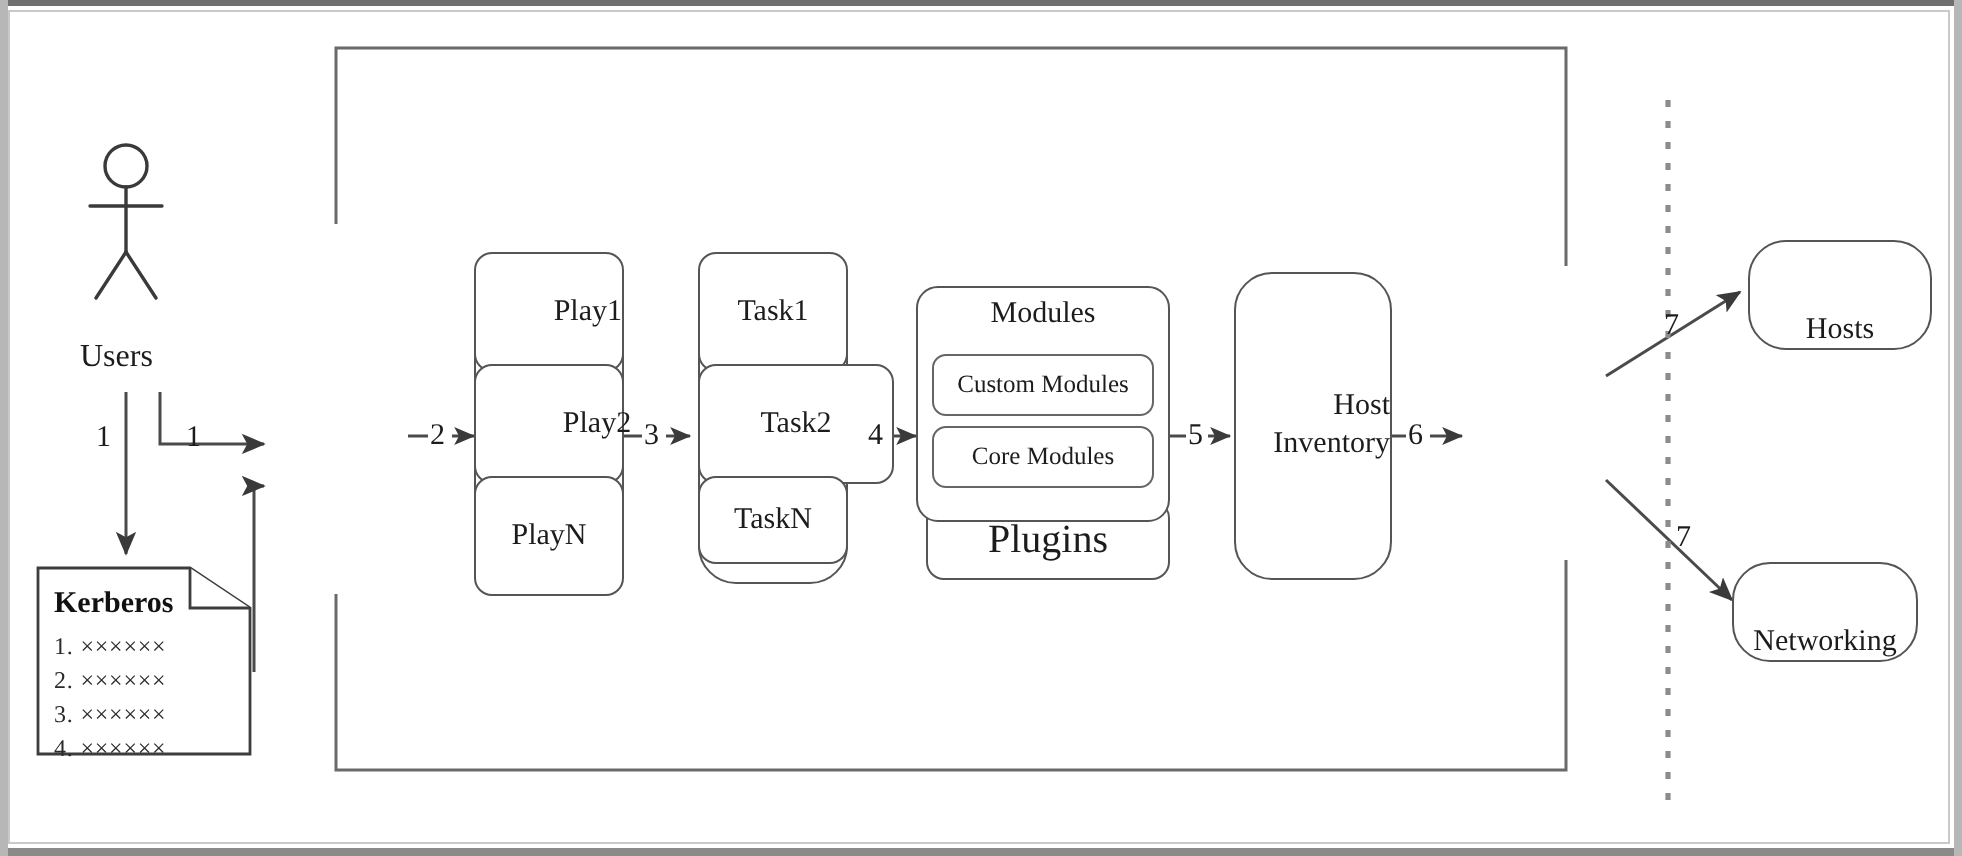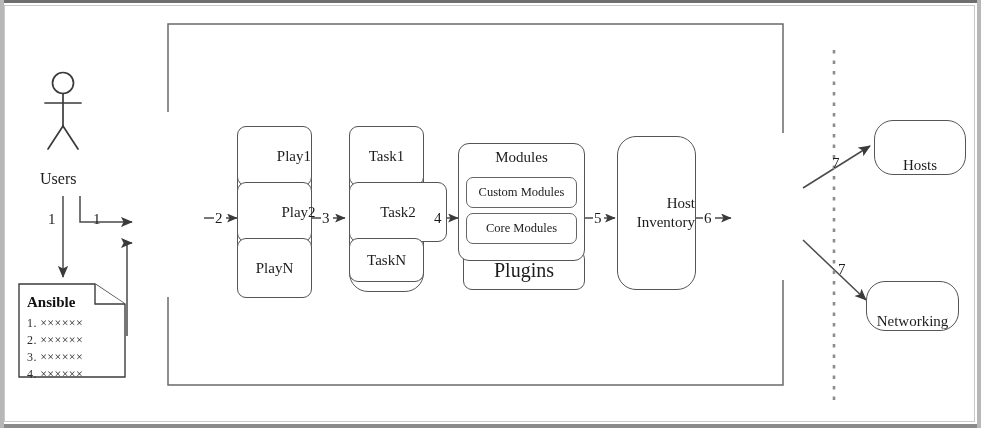--- a/index.html
+++ b/index.html
@@ -107,21 +107,21 @@
     </g>
 
     <line x1="834" y1="50" x2="834" y2="402" stroke="#8c8c8c" stroke-width="2.6" stroke-dasharray="3.5 7"></line>
   </svg>
 
   <div class="lbl" style="left:40px;top:170px;font-size:16px;">Users</div>
 
   <div class="num" style="left:48px;top:212px;">1</div>
   <div class="num" style="left:93px;top:212px;">1</div>
 
-  <div class="pb-title">Ansible</div>
+  <div class="pb-title">Kerberos</div>
   <div class="pb-line" style="top:316px;">1. ××××××</div>
   <div class="pb-line" style="top:333px;">2. ××××××</div>
   <div class="pb-line" style="top:350px;">3. ××××××</div>
   <div class="pb-line" style="top:367px;">4. ××××××</div>
 
   <div class="num" style="left:215px;top:211px;">2</div>
 
   <div class="box" style="left:237px;top:126px;width:75px;height:166px;"></div>
   <div class="stackcell" style="left:237px;top:126px;width:75px;height:60px;justify-content:flex-end;">
     <span>Play1</span>

